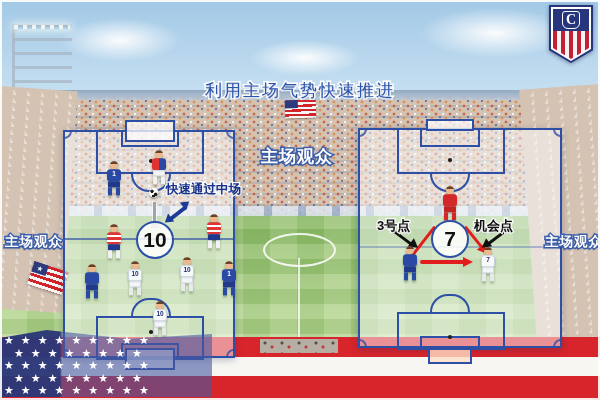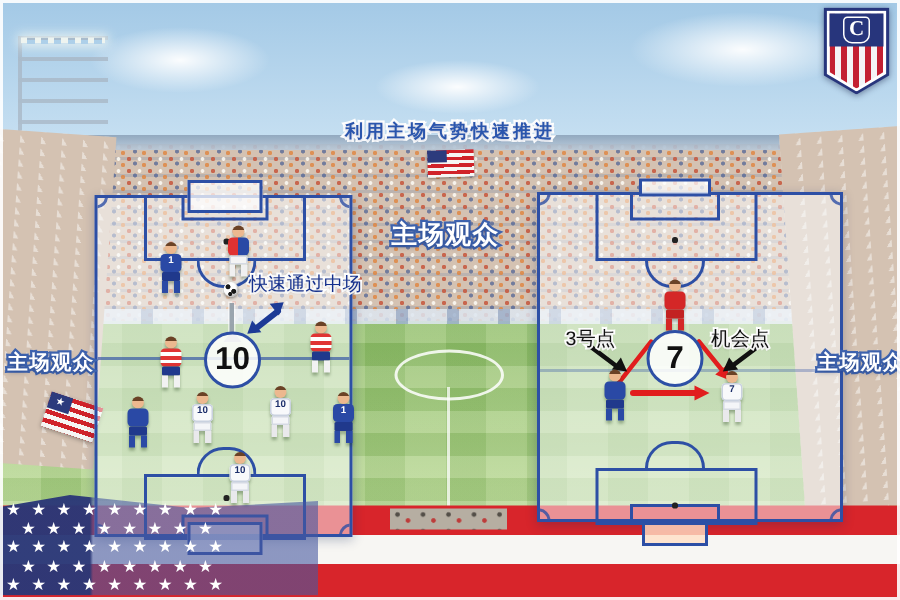--- a/index.html
+++ b/index.html
@@ -108,21 +108,21 @@
   .halfway{ position:absolute; left:0; right:0; height:2px; background:rgba(45,79,165,.65); }
   .corner{ position:absolute; width:16px; height:16px; border:2px solid rgba(45,79,165,.8); border-radius:50%; }
 
   
   .num-circle{ position:absolute; width:38px; height:38px; border-radius:50%; z-index:6;
     border:2.5px solid #2d4fa5; background:rgba(255,255,255,.85);
     display:flex; align-items:center; justify-content:center;
     font-weight:900; font-size:21px; color:#101010; }
 
   
-  .anno{ position:absolute; z-index:8; font-weight:400; white-space:nowrap;
+  .anno{ position:absolute; z-index:8; font-weight:700; white-space:nowrap;
     -webkit-text-stroke:2.5px #fff; paint-order:stroke fill;
     text-shadow:0 1px 2px rgba(0,0,0,.2); }
   #anno-fast{ left:101px; top:49px; font-size:12.5px; color:#15308d; }
   #anno-p3{ left:17px; top:87px; font-size:13px; color:#0f0f0f; }
   #anno-chance{ left:114px; top:87px; font-size:13px; color:#0f0f0f; }
 
   
   .line{ position:absolute; height:3px; border-radius:2px; transform-origin:0 50%; z-index:5; }
   .head{ position:absolute; width:0; height:0; z-index:5;
     border-top:5px solid transparent; border-bottom:5px solid transparent; }
@@ -167,21 +167,21 @@
   .kit-red{ --sock:#d42727; }
   .kit-red .p-body{ background:#d42727; color:#fff; }
   .kit-red .p-shorts{ background:#c22222; }
 
   
   #title{ position:absolute; left:0; top:21px; width:600px; z-index:9; text-align:center;
     font-size:38px; font-weight:900; letter-spacing:1px; color:#1c3a9e;
     -webkit-text-stroke:5px #fff; paint-order:stroke fill;
     text-shadow:0 3px 3px rgba(25,45,110,.35); }
   #subtitle{ position:absolute; left:0; top:79px; width:600px; z-index:9; text-align:center;
-    font-size:12px; font-weight:700; letter-spacing:2px; color:#2a55ad;
+    font-size:17px; font-weight:400; letter-spacing:2px; color:#2a55ad;
     -webkit-text-stroke:3px #fff; paint-order:stroke fill;
     text-shadow:0 1px 2px rgba(25,45,110,.3); }
 
   
   #badge{ position:absolute; left:549px; top:5px; width:44px; height:58px; z-index:9;
     filter:drop-shadow(0 1px 2px rgba(10,20,60,.45)); }
   .shield{ clip-path:polygon(50% 100%, 0 78%, 0 0, 100% 0, 100% 78%); position:absolute; }
   #badge .s1{ inset:0; background:#27357c; }
   #badge .s2{ inset:2px; background:#fff; }
   #badge .s3{ inset:4px; background:repeating-linear-gradient(90deg,#c32032 0 4px, #f4f4f6 4px 8px); }

